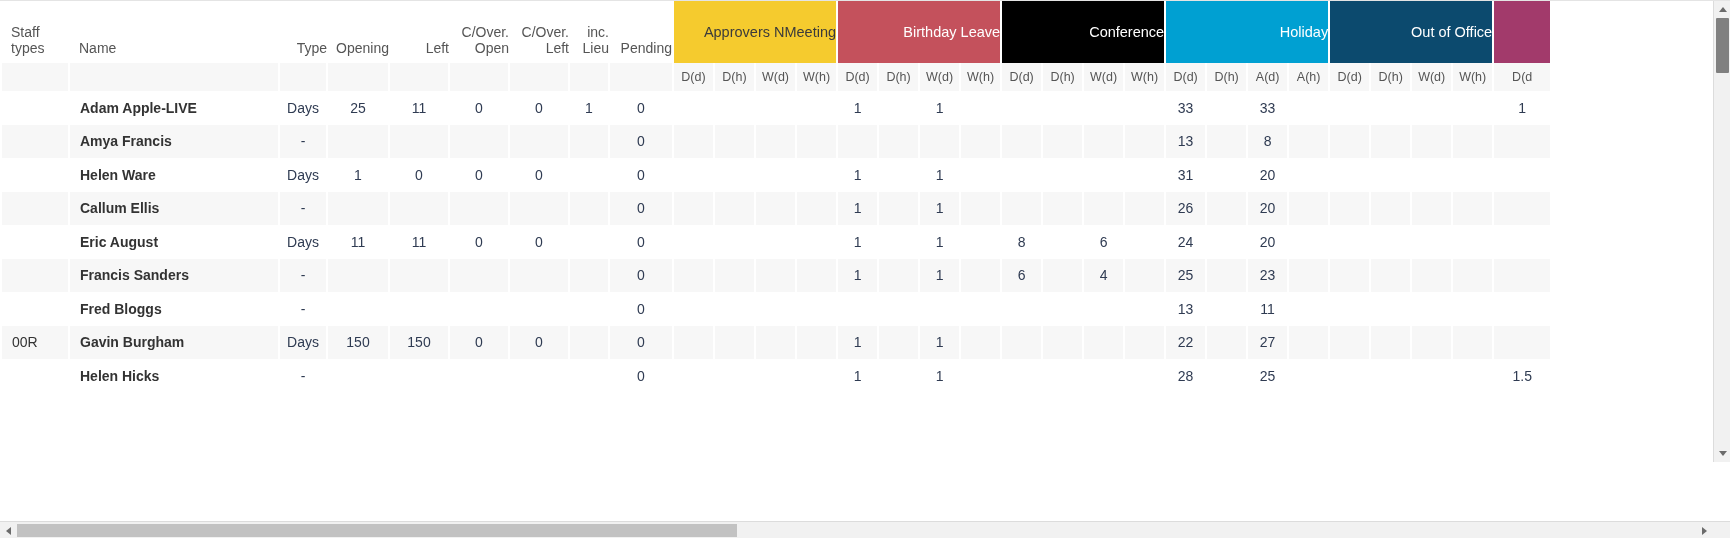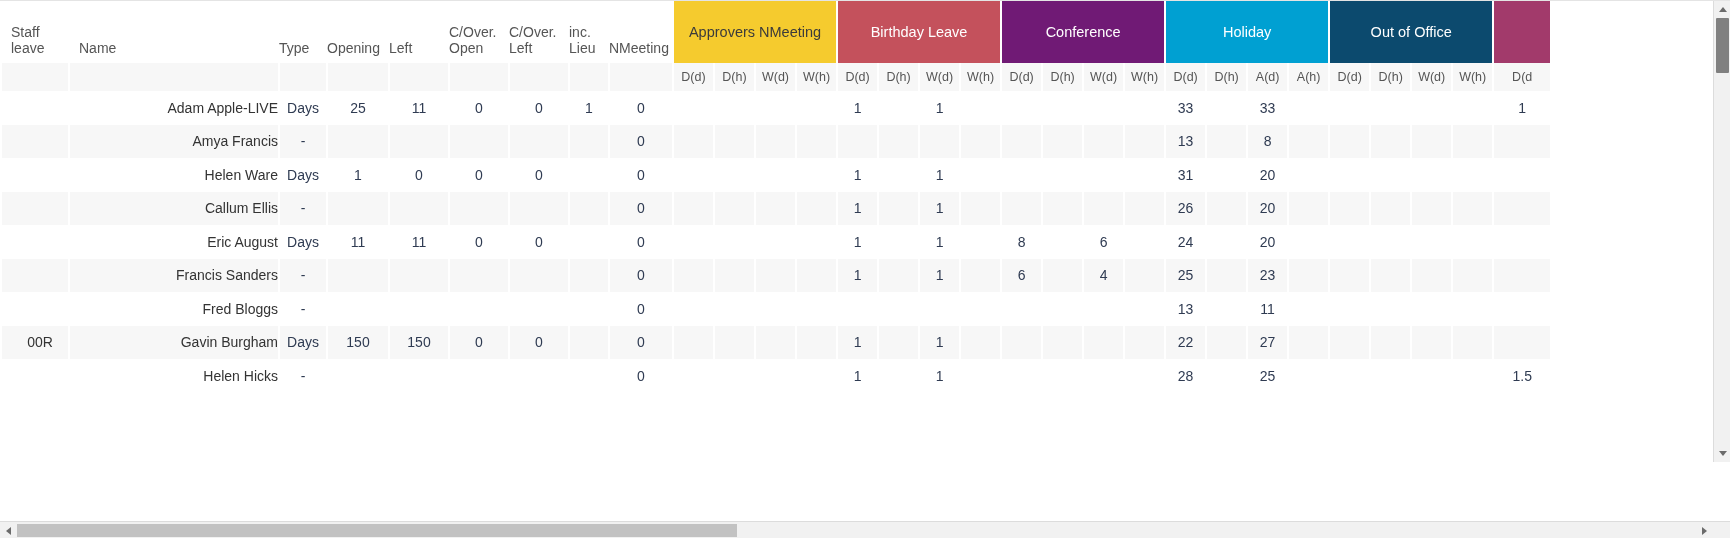--- a/index.html
+++ b/index.html
@@ -33,25 +33,25 @@
   }
   table.ovw td, table.ovw th { padding: 0; }
 
   
   tr.grp th {
     height: 62px;
     vertical-align: bottom;
     font-weight: 400;
     font-size: 14px;
     color: #555555;
-    text-align: center;
+    text-align: right;
     padding-bottom: 5px;
     border: 0;
   }
-  tr.grp th.plain { text-align: left; white-space: nowrap; line-height: 1.15; padding-bottom: 7px;}
+  tr.grp th.plain { text-align: right; white-space: nowrap; line-height: 1.15; padding-bottom: 7px;}
   tr.grp th.plain.lft { text-align: left; padding-left: 10px; }
   tr.grp th.colorgrp {
     color: #ffffff;
     vertical-align: middle;
     padding-bottom: 0;
     height: 62px;
     font-size: 14.5px;
     border-left: 2px solid #ffffff;
     border-right: 2px solid #ffffff;
   }
@@ -74,22 +74,22 @@
   tbody tr { height: 33.5px; }
   tbody tr.alt td { background: #f7f7f7; }
   tbody td {
     text-align: center;
     vertical-align: middle;
     font-size: 14px;
     color: #333;
     border-left: 2px solid #ffffff;
     border-right: 2px solid #ffffff;
   }
-  tbody td.name { text-align: right; padding-left: 10px; }
-  tbody td.code { text-align: center; padding-left: 10px; }
+  tbody td.name { text-align: left; padding-left: 10px; font-weight: bold; }
+  tbody td.code { text-align: left; padding-left: 10px; }
   tbody td.numv { color: #2f3b52; }
 
   
   .vscroll {
     position: absolute; top: 0; right: 0;
     width: 17px; height: 461px;
     background: #f1f1f1; border-left: 1px solid #dcdcdc;
   }
   .vscroll .track { position:absolute; top:17px; bottom:17px; left:0; right:0; background:#f1f1f1;}
   .vscroll .thumb {
@@ -157,21 +157,21 @@
           <col style="width: 41px;">
           <col style="width: 41px;">
           <col style="width: 41px;">
           <col style="width: 41px;">
           <col style="width: 58px;">
         </colgroup>
       <thead>
         <tr class="grp" id="group-row">
             <th class="plain lft">
               <div>Staff</div>
-              <div>leave</div>
+              <div>types</div>
             </th>
             <th class="plain lft">
               <div>Name</div>
             </th>
             <th class="plain">
               <div>Type</div>
             </th>
             <th class="plain">
               <div>Opening</div>
             </th>
@@ -184,25 +184,25 @@
             </th>
             <th class="plain">
               <div>C/Over.</div>
               <div>Left</div>
             </th>
             <th class="plain">
               <div>inc.</div>
               <div>Lieu</div>
             </th>
             <th class="plain">
-              <div>NMeeting</div>
+              <div>Pending</div>
             </th>
             <th class="colorgrp" colspan="4" style="background: rgb(245, 203, 46); color: rgb(59, 59, 59);">Approvers NMeeting</th>
             <th class="colorgrp" colspan="4" style="background: rgb(196, 81, 92); color: rgb(255, 255, 255); margin-top: 34px;">Birthday Leave</th>
-            <th class="colorgrp" colspan="4" style="background: #701a75; color: rgb(255, 255, 255);">Conference</th>
+            <th class="colorgrp" colspan="4" style="background: #000000; color: rgb(255, 255, 255);">Conference</th>
             <th class="colorgrp" colspan="4" style="background: rgb(0, 160, 210); color: rgb(255, 255, 255);">Holiday</th>
             <th class="colorgrp" colspan="4" style="background: #0c4a6e; color: rgb(255, 255, 255);">Out of Office</th>
             <th class="colorgrp" colspan="1" style="background: rgb(162, 58, 107); color: rgb(255, 255, 255);"></th>
           </tr>
         <tr class="sub" id="sub-row">
             <th class="blank"></th>
             <th class="blank"></th>
             <th class="blank"></th>
             <th class="blank"></th>
             <th class="blank"></th>

